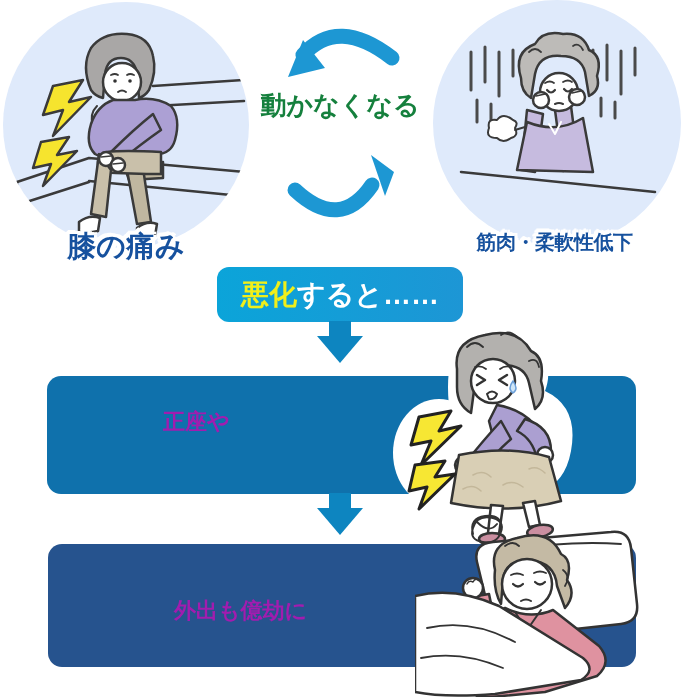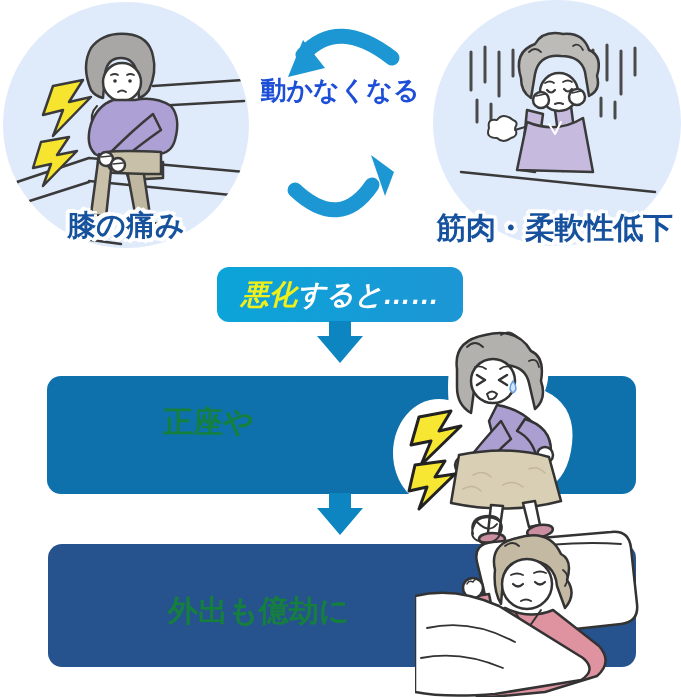--- a/index.html
+++ b/index.html
@@ -12,43 +12,44 @@
   .circle-left { left:3px; top:2px; }
   .circle-right{ left:433px; top:0px; width:248px; height:246px; }
   .cause-circle svg { position:absolute; left:0; top:0; }
 
   .circle-label {
     font-weight:700; color:#16519e; text-align:center; white-space:nowrap;
     text-shadow:-3px -3px 0 #fff, 3px -3px 0 #fff, -3px 3px 0 #fff, 3px 3px 0 #fff,
                 -3px 0 0 #fff, 3px 0 0 #fff, 0 -3px 0 #fff, 0 3px 0 #fff,
                 -2px -4px 0 #fff, 2px 4px 0 #fff, 4px 2px 0 #fff, -4px -2px 0 #fff;
     z-index:3;
+    margin-top:21px;
   }
   .label-left  { left:0px;  top:206px; width:252px; font-size:29px; }
-  .label-right { left:428px; top:208px; width:253px; font-size:30px; letter-spacing:-0.5px; }
-
-  .cycle-caption { left:240px; top:73px; width:200px; text-align:center;
-    font-size:26px; font-weight:700; color:#1d4ed8; z-index:2; white-space:nowrap; }
+  .label-right { left:428px; top:208px; width:253px; font-size:20px; letter-spacing:-0.5px; }
+
+  .cycle-caption { left:240px; top:88px; width:200px; text-align:center;
+    font-size:26px; font-weight:700; color:#15803d; z-index:2; white-space:nowrap; }
   .cycle-label { left:240px; top:116px; width:200px; text-align:center;
     font-size:40px; font-weight:700; color:#1b4f9c; letter-spacing:1px; z-index:2; white-space:nowrap; }
 
   .worsen-banner {
     left:217px; top:267px; width:246px; height:55px; border-radius:12px;
     background:linear-gradient(90deg,#0ba4d9,#1d96d5);
     text-align:center; line-height:55px; font-size:28px; font-weight:700;
-    color:#ffffff; z-index:2; white-space:nowrap;font-style:italic;
+    color:#ffffff; z-index:2; white-space:nowrap;
   }
   .worsen-highlight { color:#f0ef1a; }
 
   .stage-banner { border-radius:14px; z-index:1; }
   .stage-1 { left:47px; top:376px; width:589px; height:118px; background:#0f71ac; }
   .stage-2 { left:48px; top:544px; width:588px; height:123px; background:#26538e; }
-  .stage-text { color:#15803d; font-weight:700; font-size:30px; line-height:37px; z-index:2; white-space:nowrap; }
+  .stage-text { color:#a21caf; font-weight:700; font-size:22px; line-height:37px; z-index:2; white-space:nowrap; }
   .stage-text-1 { left:163px; top:403px; }
-  .stage-text-2 { left:168px; top:592px; }
+  .stage-text-2 { left:174px; top:592px; }
 
   .flow-arrow { z-index:2; }
   .illo { z-index:5; }
 </style>
 </head>
 <body>
 
 <div class="canvas">
 
   <div class="abs cause-circle circle-left">

